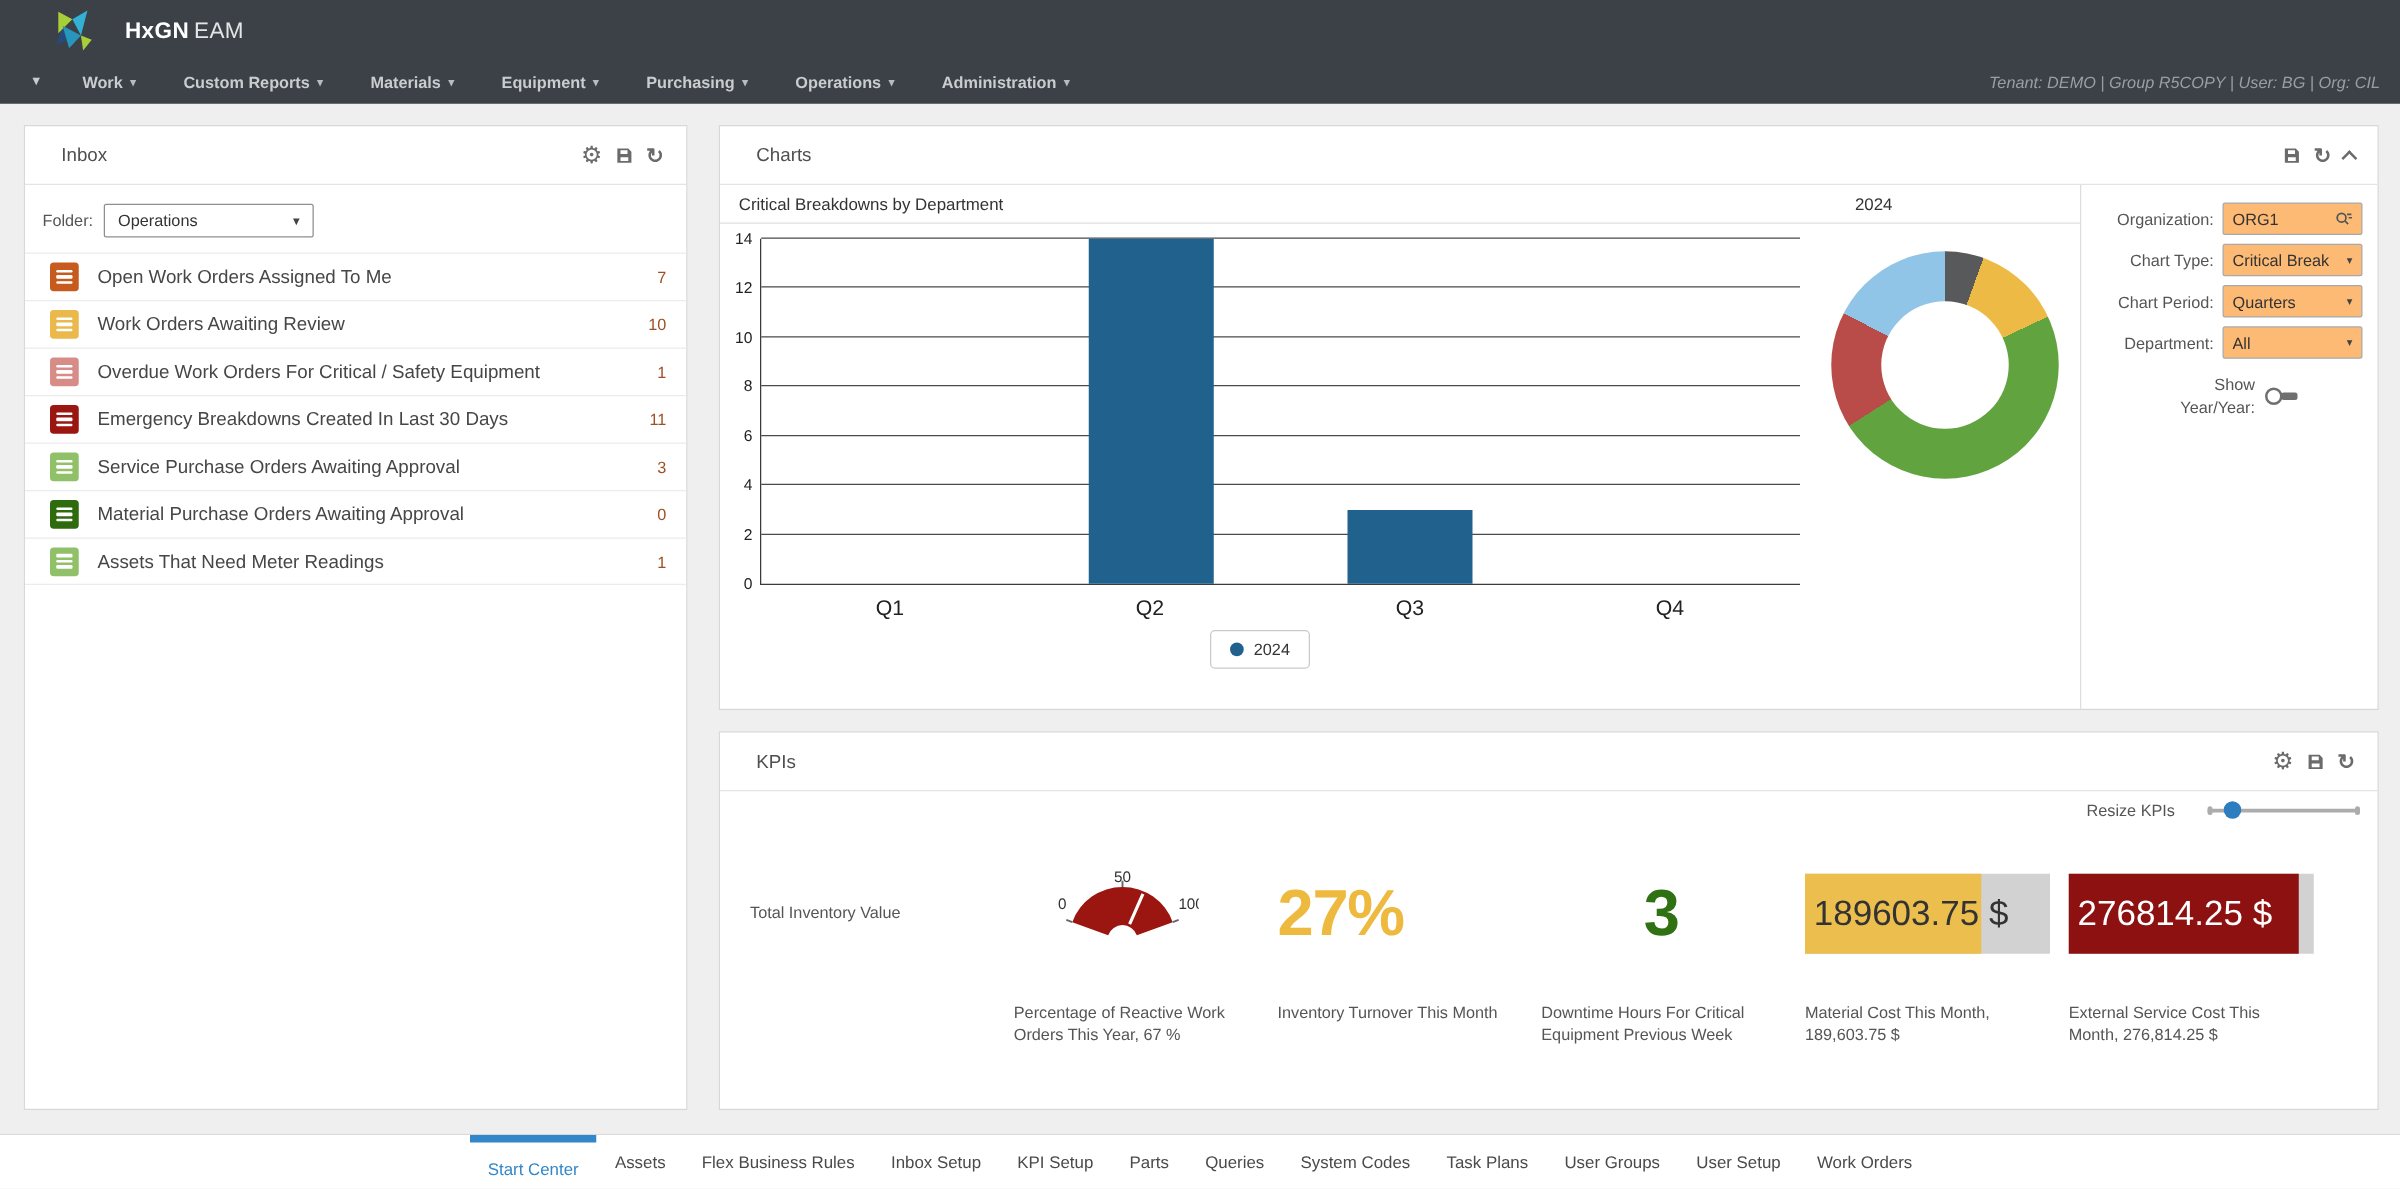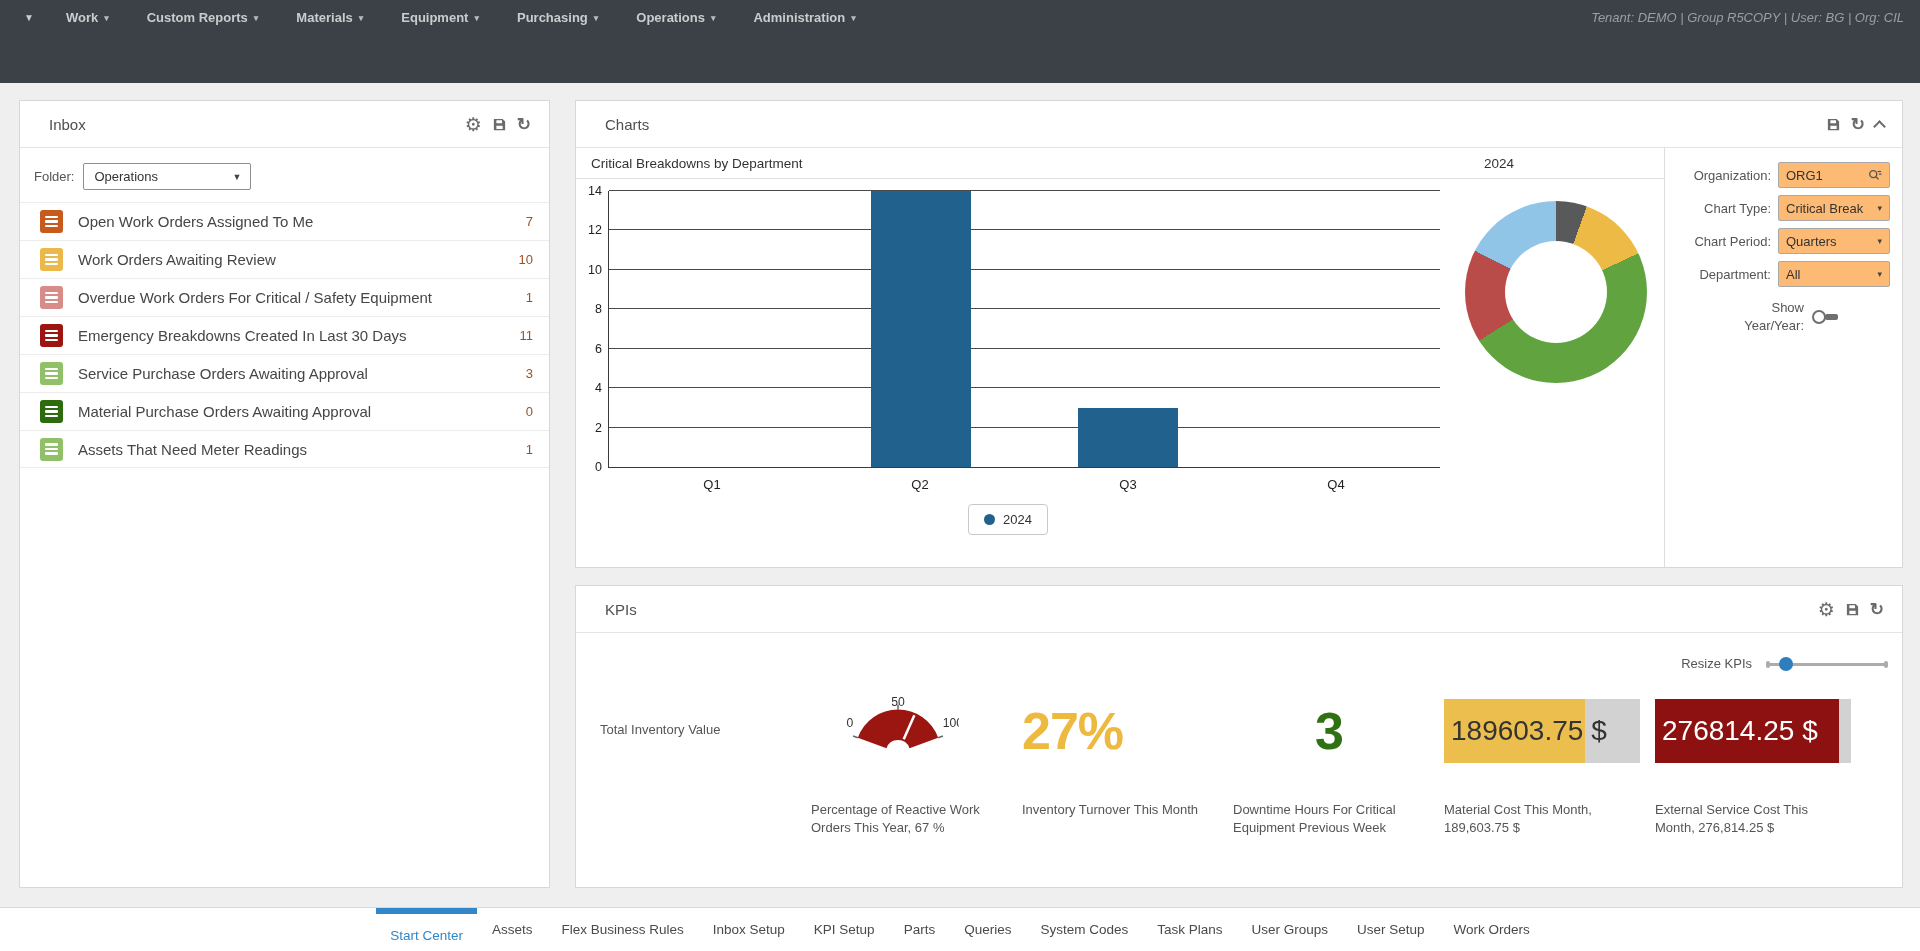--- a/index.html
+++ b/index.html
@@ -63,21 +63,21 @@
   .subhead-year { font-size:13.5px; color:#333; margin-left:auto; margin-right:150px; }
   .chart-flex { flex:1; display:flex; }
   .bar-chart-wrap { width:872px; flex:none; padding-top:12px; }
   .bar-plot { position:relative; margin-left:32px; height:277px; width:832px;
     border-left:1px solid #3A3A3A; border-bottom:1px solid #3A3A3A; }
   .gridline { position:absolute; left:0; right:0; height:0; border-top:1px solid #4A4A4A; }
   .y-tick { position:absolute; right:calc(100% + 7px); transform:translateY(-50%);
     font-size:12.5px; color:#222; }
   .bar { position:absolute; bottom:0; width:100px; transform:translateX(-50%); }
   .x-axis { position:relative; margin-left:32px; width:832px; height:26px; }
-  .x-tick { position:absolute; top:9px; transform:translateX(-50%); font-size:13px; color:#222; }
+  .x-tick { position:absolute; top:9px; transform:translateX(-50%); font-size:17px; color:#222; }
   .legend-row { display:flex; justify-content:center; margin-top:10px; width:864px; }
   .legend-box { border:1px solid #C9C9C9; border-radius:4px; padding:7px 15px;
     display:flex; align-items:center; gap:8px; background:#fff; }
   .legend-dot { width:11px; height:11px; border-radius:50%; }
   .legend-label { font-size:13px; color:#333; }
   .donut-wrap { flex:1; display:flex; justify-content:center; padding-top:22px; }
   .donut { width:182px; height:182px; border-radius:50%; position:relative; flex:none; }
   .donut-hole { position:absolute; inset:40px; background:#fff; border-radius:50%; }
   .controls-col { width:238px; flex:none; border-left:1px solid #DDDDDD; display:flex; flex-direction:column; }
   .controls-head { height:31px; flex:none; display:flex; align-items:center;
@@ -92,21 +92,21 @@
     color:#333; cursor:pointer; }
   .ctrl-field .val { flex:1; white-space:nowrap; overflow:hidden; }
   .toggle-row { display:flex; align-items:center; justify-content:flex-end; margin-top:12px; padding-right:52px; }
   .toggle-label { font-size:13px; color:#555; text-align:right; width:74px; line-height:1.35; }
   .toggle { display:flex; align-items:center; margin-left:8px; cursor:pointer; }
   .toggle-knob { width:14px; height:14px; border:2.5px solid #6F6F6F; border-radius:50%; background:#fff; }
   .toggle-bar { width:13px; height:6px; background:#6F6F6F; border-radius:2px; margin-left:-1px; }
 
   
   .kpis-body { padding:8px 14px 0 12px; }
-  .resize-row { display:flex; justify-content:flex-end; align-items:flex-end; gap:14px; height:30px; }
+  .resize-row { display:flex; justify-content:flex-end; align-items:flex-start; gap:26px; height:30px; }
   .resize-label { font-size:13px; color:#555; }
   .slider { position:relative; width:122px; height:14px; cursor:pointer; }
   .slider-track { position:absolute; top:6px; left:0; right:0; height:3px; background:#ACACAC; border-radius:2px; }
   .slider-track::before, .slider-track::after { content:""; position:absolute; top:-2px; width:4px; height:7px;
     background:#ACACAC; border-radius:2px; }
   .slider-track::before { left:0; } .slider-track::after { right:0; }
   .slider-knob { position:absolute; left:13px; top:0; width:14px; height:14px; border-radius:50%; background:#2E7DBE; }
   .kpi-row { display:grid; grid-template-columns:repeat(6, 211px); padding:20px 0 0 12px; }
   .kpi-visual { height:80px; display:flex; align-items:center; }
   .kpi-value { font-weight:700; letter-spacing:-1px; white-space:nowrap; }
@@ -121,20 +121,30 @@
     display:flex; justify-content:center; align-items:center; gap:29px; }
   .bottom-link { font-size:13.5px; color:#4A4A4A; cursor:pointer; position:relative; white-space:nowrap; }
   .bottom-link.active { color:#3187C9;margin-top:11px; }
   .bottom-link.active::before { content:""; position:absolute; top:-20px; left:-14px; right:-14px;
     height:6px; background:#3187C9; }
 </style>
 </head>
 <body>
 
 <div class="topbar">
+  <div class="brand-row">
+    <svg class="logo" viewBox="0 0 44 44">
+      <polygon points="8,36 14,18 19,31" fill="#264A7A"></polygon>
+      <polygon points="10,5 23,12 10,25" fill="#A9CF38"></polygon>
+      <polygon points="23,12 37,4 31,27" fill="#33B1D4"></polygon>
+      <polygon points="14,18 31,27 20,39" fill="#2795BC"></polygon>
+      <polygon points="31,27 41,31 33,41" fill="#A9CF38"></polygon>
+    </svg>
+    <div class="brand"><b>HxGN</b><span>EAM</span></div>
+  </div>
   <div class="menu-row">
     <span class="menu-caret">▼</span>
     <nav style="display:flex;">
         <div class="menu-item">
           <span>Work</span>
           <span class="caret">▾</span>
         </div>
         <div class="menu-item">
           <span>Custom Reports</span>
           <span class="caret">▾</span>

